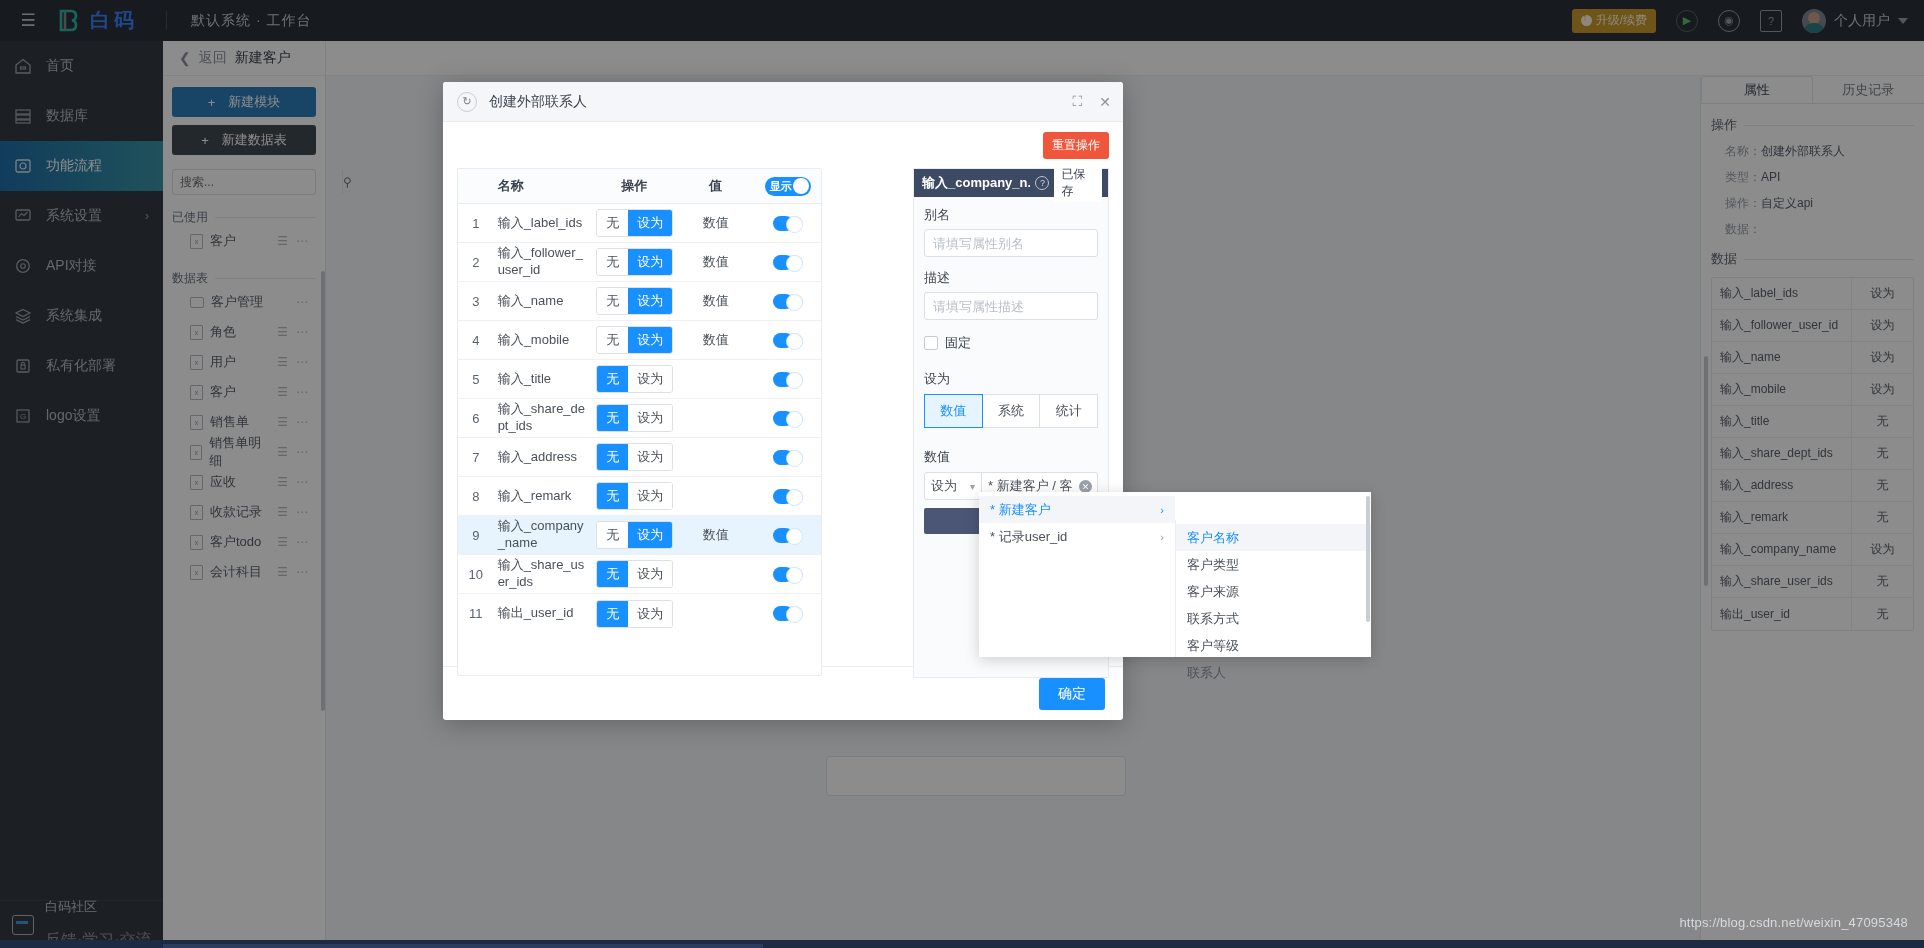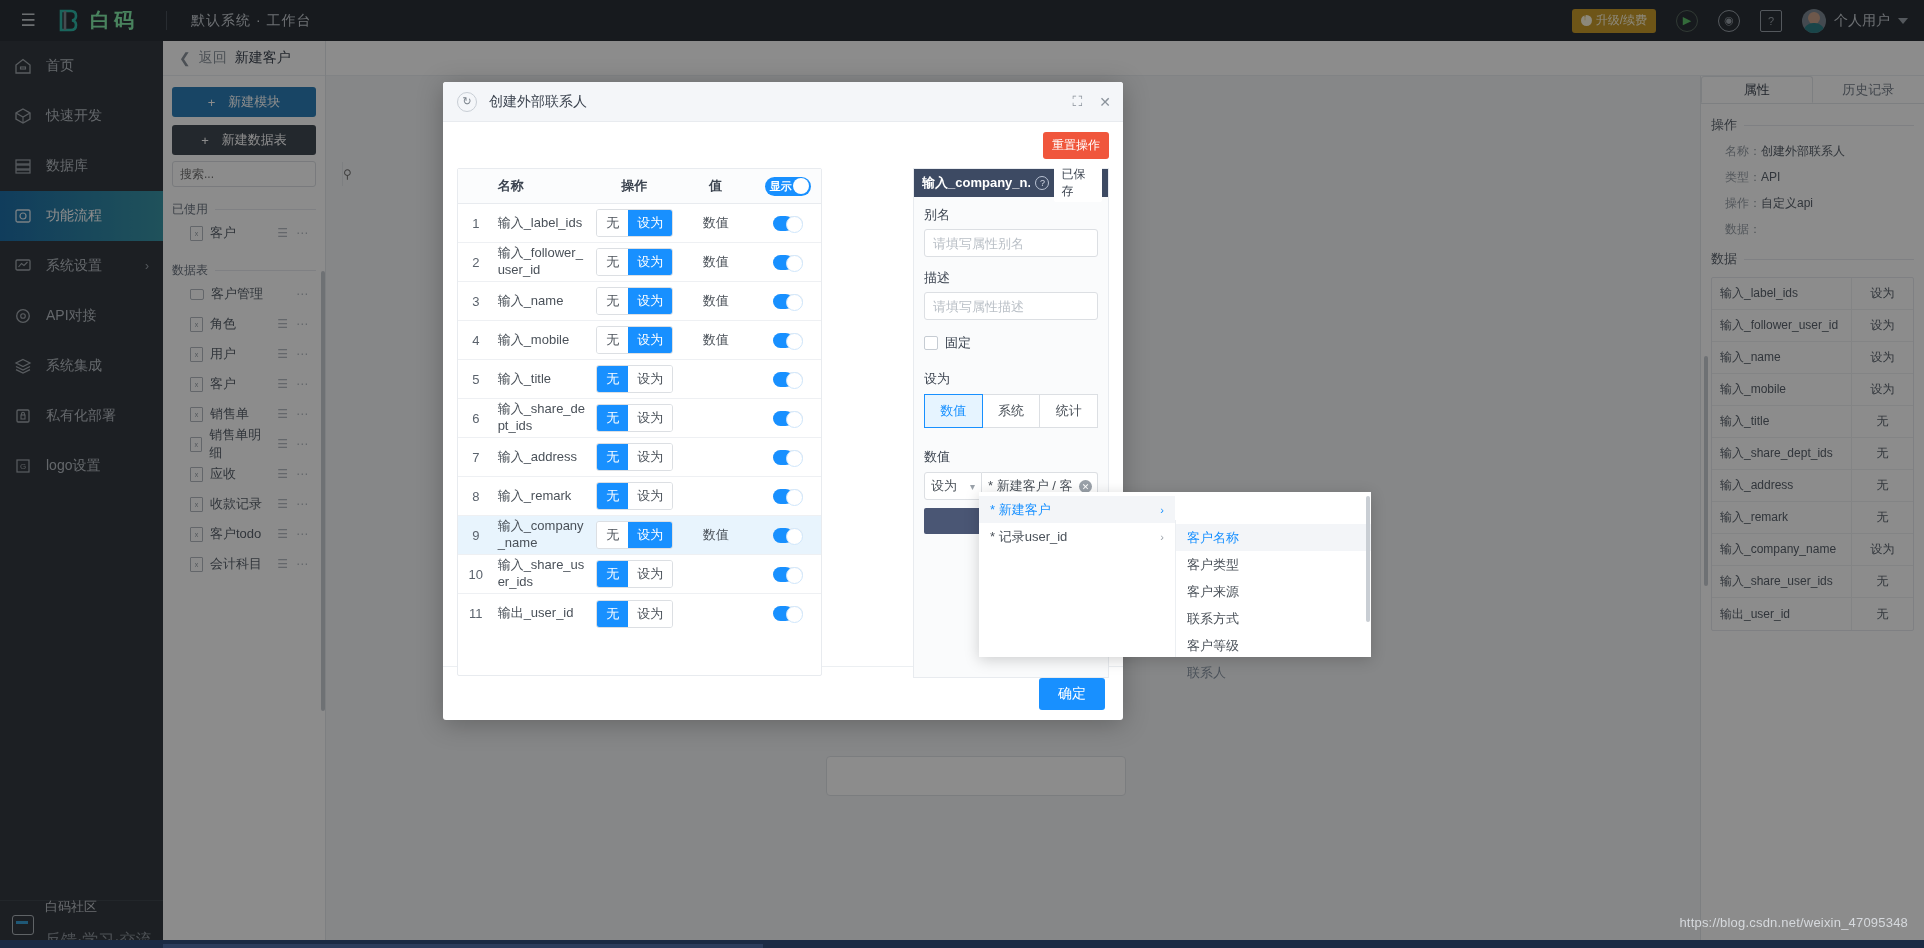--- a/index.html
+++ b/index.html
@@ -8,21 +8,21 @@
   body { background:#f0f2f5; position:relative; }
 
   
   .topbar { position:absolute; left:0; top:0; width:1924px; height:41px;
     background:#2b3138; display:flex; align-items:center; z-index:40; }
   .tb-burger { width:56px; display:flex; align-items:center; justify-content:center;
     color:#c3c8cd; font-size:17px; cursor:pointer; }
   .tb-logo { display:flex; align-items:center; gap:9px; padding-left:2px; }
   .tb-mark { width:23px; height:23px; position:relative; }
   .tb-mark svg { display:block; }
-  .tb-brand { color:#86efac; font-size:20px; letter-spacing:4px; font-weight:600; }
+  .tb-brand { color:#3b82f6; font-size:20px; letter-spacing:4px; font-weight:600; }
   .tb-sep { width:1px; height:19px; background:#4a5159; margin:0 24px 0 28px; }
   .tb-ctx { color:#c6cbd1; font-size:14px; letter-spacing:1px; }
   .tb-right { margin-left:auto; display:flex; align-items:center; gap:20px; padding-right:16px; }
   .tb-upg { background:#c89b2a; color:#fff8e0; font-size:12px; padding:3px 9px 4px;
     border-radius:3px; display:flex; align-items:center; gap:4px; cursor:pointer; }
   .tb-upg .dot { width:11px; height:11px; border-radius:50%; background:#fff8e0;
     display:inline-block; position:relative; }
   .tb-upg .dot:after { content:"↑"; position:absolute; left:2px; top:-3px;
     font-size:9px; color:#c89b2a; line-height:11px; }
   .tb-ic { width:22px; height:22px; border-radius:50%; border:1.4px solid #9aa1a9;
@@ -66,21 +66,21 @@
     font-size:14px; color:#4a5159; border-bottom:1px solid #eceff2; }
   .mp-back { color:#8b939c; cursor:pointer; }
   .mp-title { color:#3c4450; }
   .mp-body { padding:11px 9px 0; }
   .btn-blue { width:100%; height:30px; background:#2d7fb8; color:#fff; font-size:13px;
     border:none; border-radius:3px; cursor:pointer; display:flex; align-items:center;
     justify-content:center; gap:13px; }
   .btn-dark { width:100%; height:30px; background:#414a53; color:#fff; font-size:13px;
     border:none; border-radius:3px; cursor:pointer; margin-top:8px;
     display:flex; align-items:center; justify-content:center; gap:13px; }
-  .mp-search { margin-top:6px; height:26px; border:1px solid #dcdfe3; border-radius:3px;
+  .mp-search { margin-top:14px; height:26px; border:1px solid #dcdfe3; border-radius:3px;
     display:flex; align-items:center; }
   .mp-search input { flex:1; border:none; outline:none; font-size:12px; padding:0 7px;
     color:#555; background:transparent; font-family:inherit; }
   .mp-search .sb { width:27px; height:24px; border-left:1px solid #e4e7eb; display:flex;
     align-items:center; justify-content:center; color:#777; font-size:12px; cursor:pointer; }
   .mp-group { margin-top:14px; display:flex; align-items:center; gap:7px;
     font-size:12px; color:#6b7480;text-align:center; }
   .mp-group .ln { flex:1; height:1px; background:#e7eaee; }
   .mp-row { height:30px; display:flex; align-items:center; gap:7px; padding-left:18px;
     font-size:13px; color:#5b636d; cursor:pointer; }
@@ -291,29 +291,20 @@
       <svg width="18" height="18" viewBox="0 0 18 18">
           <path d="M2 8 L9 2.5 L16 8 V16 H2 Z" fill="none" stroke="#b6bcc3" stroke-width="1.3"></path>
           <rect x="6.5" y="10" width="5" height="2" fill="none" stroke="#b6bcc3" stroke-width="1.1"></rect>
         </svg>
     </span>
     <span>首页</span>
   </div>
   <div class="nav-item">
     <span class="ico">
       <svg width="18" height="18" viewBox="0 0 18 18">
-          <path d="M9 2 L16 6 V12 L9 16 L2 12 V6 Z" fill="none" stroke="#b6bcc3" stroke-width="1.3"></path>
-          <path d="M2 6 L9 10 L16 6 M9 10 V16" fill="none" stroke="#b6bcc3" stroke-width="1.1"></path>
-        </svg>
-    </span>
-    <span>快速开发</span>
-  </div>
-  <div class="nav-item">
-    <span class="ico">
-      <svg width="18" height="18" viewBox="0 0 18 18">
           <rect x="2" y="3" width="14" height="4" fill="none" stroke="#b6bcc3" stroke-width="1.2"></rect>
           <rect x="2" y="8" width="14" height="4" fill="none" stroke="#b6bcc3" stroke-width="1.2"></rect>
           <rect x="2" y="13" width="14" height="3" fill="none" stroke="#b6bcc3" stroke-width="1.2"></rect>
         </svg>
     </span>
     <span>数据库</span>
   </div>
   <div class="nav-item active">
     <span class="ico">
       <svg width="18" height="18" viewBox="0 0 18 18">

